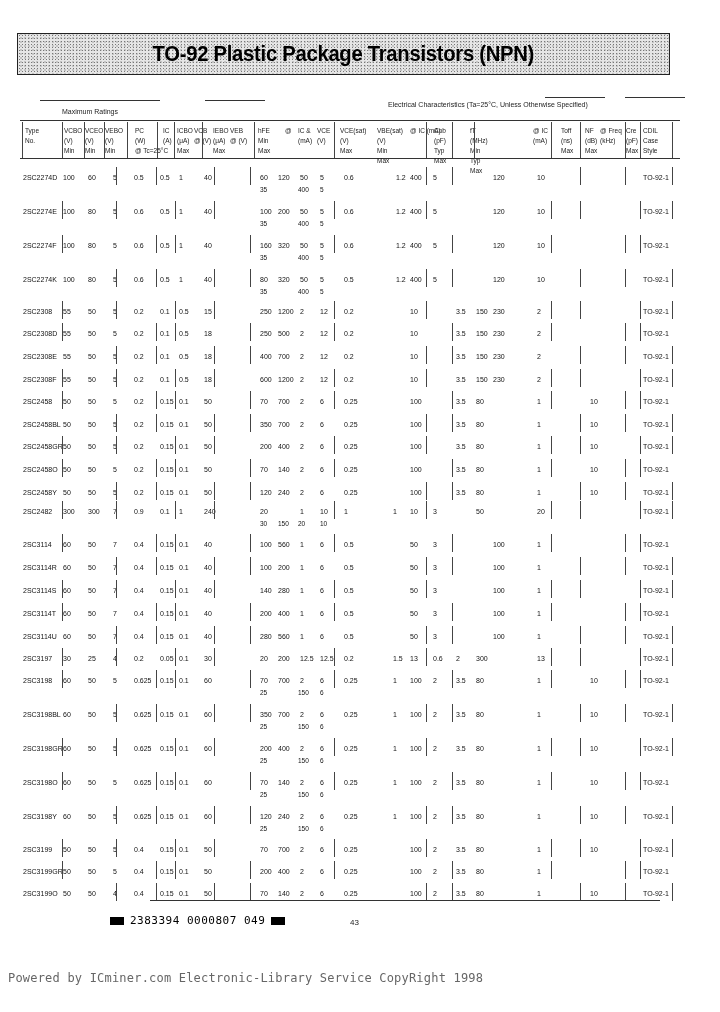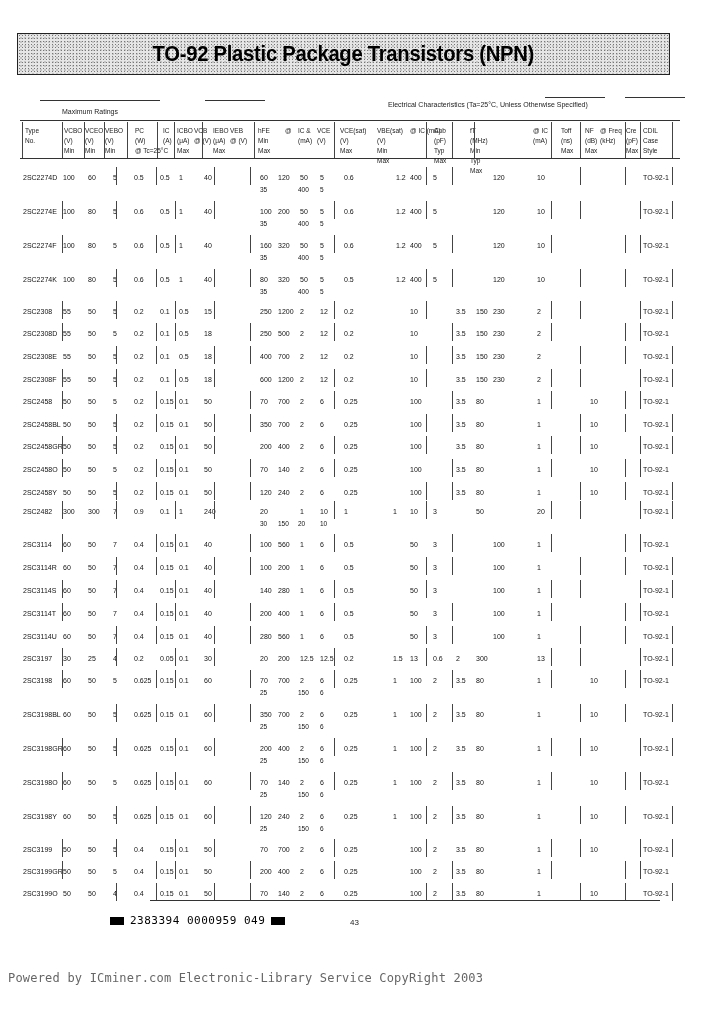--- a/index.html
+++ b/index.html
@@ -1017,17 +1017,17 @@
     <div class="vrule" style="left: 426px; top: 883px; height: 18px;"></div>
     <div class="vrule" style="left: 452px; top: 883px; height: 18px;"></div>
     <div class="vrule" style="left: 580px; top: 883px; height: 18px;"></div>
     <div class="vrule" style="left: 625px; top: 883px; height: 18px;"></div>
     <div class="vrule" style="left: 672px; top: 883px; height: 18px;"></div>
     <div class="rule" style="left: 150px; top: 900px; width: 510px;"></div>
   </div>
 
 <div class="footer-code">
   <span class="blk"></span>
-  <span>2383394 0000959 049</span>
+  <span>2383394 0000807 049</span>
   <span class="blk"></span>
 </div>
 <div class="page-num">43</div>
-<div class="powered">Powered by ICminer.com Electronic-Library Service CopyRight 2003</div>
+<div class="powered">Powered by ICminer.com Electronic-Library Service CopyRight 1998</div>
 
 </body></html>

